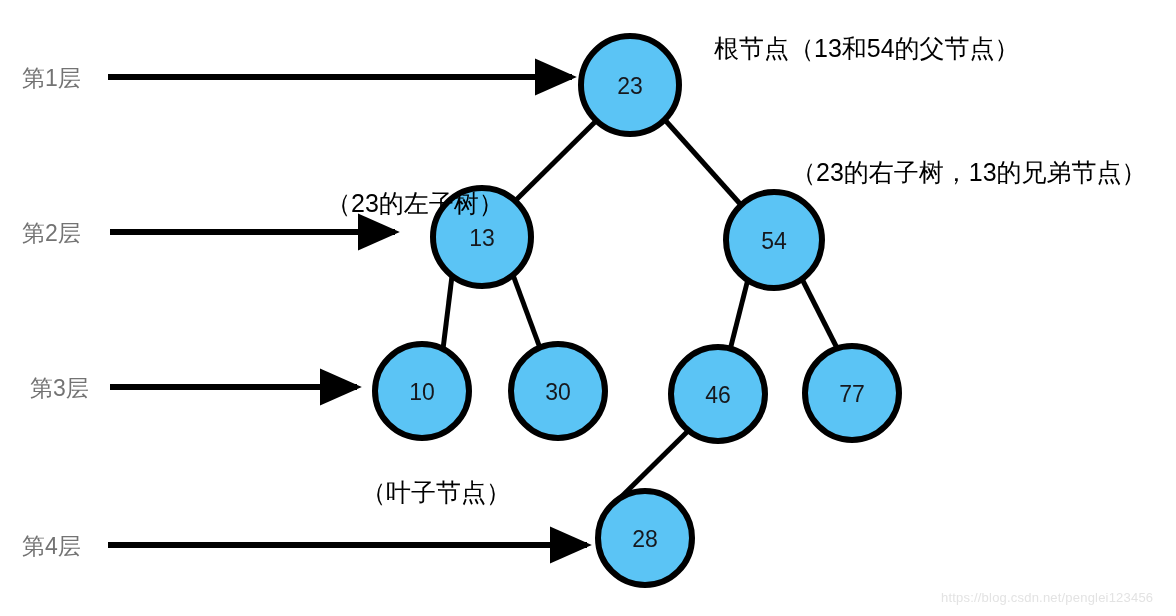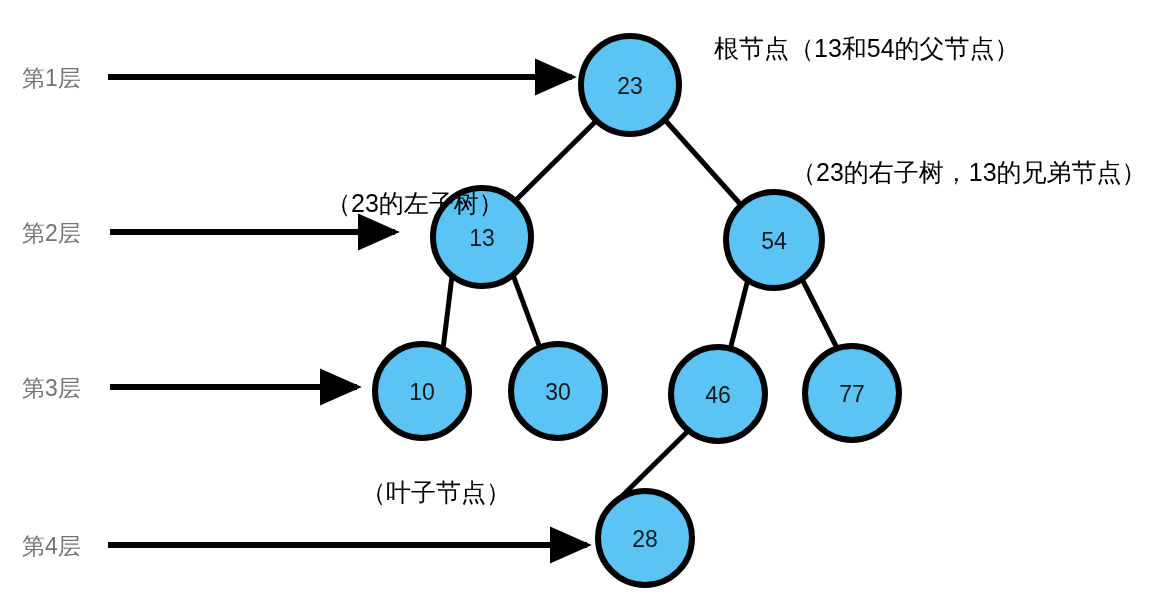--- a/index.html
+++ b/index.html
@@ -110,24 +110,25 @@
         <g>
           <circle cx="645" cy="538" r="47" fill="#5BC4F5" stroke="#000000" stroke-width="6"></circle>
           <text x="645" y="539" class="node-text">28</text>
         </g>
       </g>
   </svg>
 
   <div id="level-label-layer">
       <div class="level-label" style="left: 22px; top: 63px;">第1层</div>
       <div class="level-label" style="left: 22px; top: 218px;">第2层</div>
-      <div class="level-label" style="left: 22px; top: 373px; text-align: center;">第3层</div>
+      <div class="level-label" style="left: 30px; top: 373px; text-align: center;">第3层</div>
       <div class="level-label" style="left: 22px; top: 531px;">第4层</div>
     </div>
   <div id="annotation-layer">
       <div class="annotation" style="left: 714px; top: 32px;">根节点（13和54的父节点）</div>
       <div class="annotation" style="left: 326px; top: 139px; margin-top: 48px;">（23的左子树）</div>
       <div class="annotation" style="left: 791px; top: 139px; margin-top: 17px;">（23的右子树，13的兄弟节点）</div>
       <div class="annotation" style="left: 361px; top: 476px;">（叶子节点）</div>
     </div>
 
+  <div class="watermark" style="left: 941px; top: 590px;">https://blog.csdn.net/penglei123456</div>
 
 </div>
 
 </body></html>

